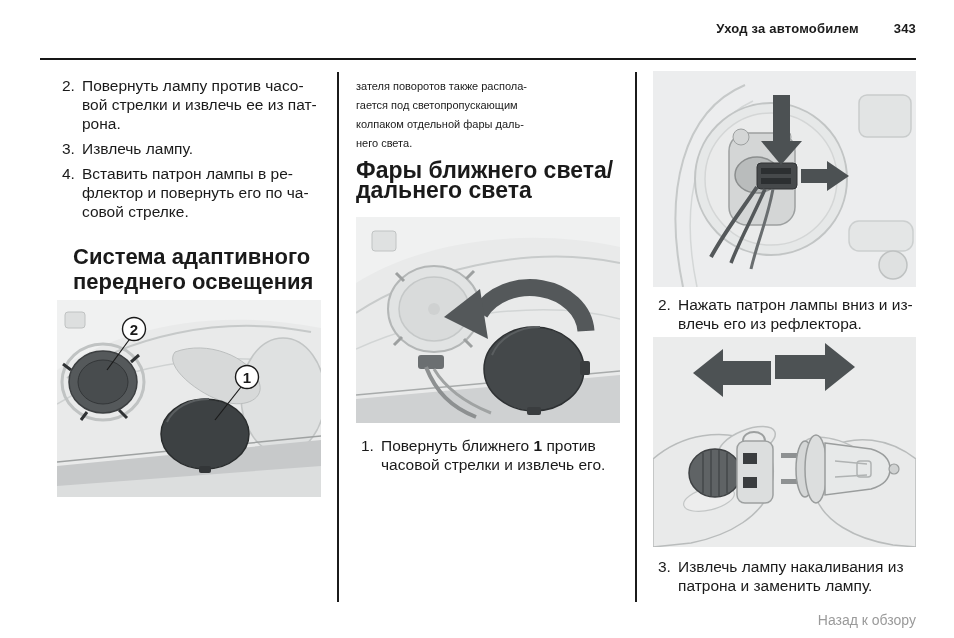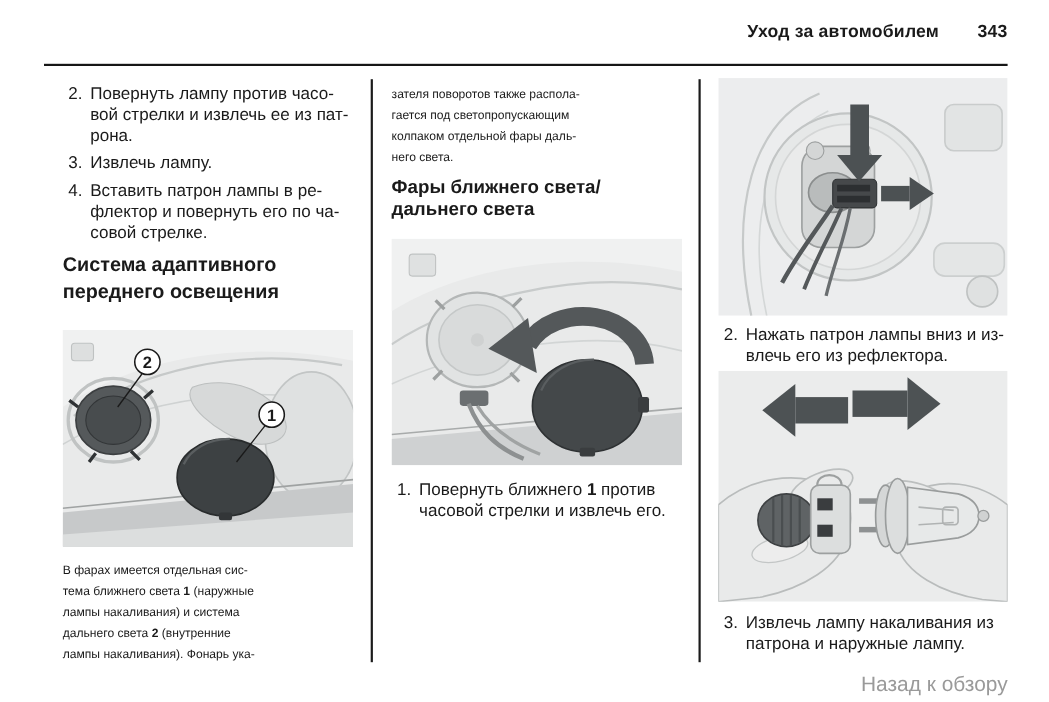--- a/index.html
+++ b/index.html
@@ -1,38 +1,38 @@
 <!DOCTYPE html>
 <html><head>
 <meta charset="utf-8">
 <style>
   html,body{margin:0;padding:0;background:#ffffff;}
   .page{position:relative;width:954px;height:638px;background:#ffffff;overflow:hidden;
         font-family:"Liberation Sans","DejaVu Sans",sans-serif;color:#1a1a1a;}
   .header-row{position:absolute;top:21px;right:38px;display:flex;gap:35px;
-              font-size:16px;font-weight:bold;letter-spacing:0.2px;}
+              font-size:13px;font-weight:bold;letter-spacing:0.2px;}
   .rule{position:absolute;top:58px;left:40px;width:876px;height:2px;background:#161616;}
   .divider{position:absolute;top:72px;width:2px;height:530px;background:#1b1b1b;}
   .divider.d1{left:337px;}
   .divider.d2{left:635px;}
   .col{position:absolute;top:73px;}
   .col1{left:57px;width:264px;height:545px;}
   .col2{left:356px;width:264px;height:545px;}
   .col3{left:653px;width:263px;height:545px;}
   .block{position:absolute;left:0;width:100%;}
   .body-text{font-size:11px;line-height:19px;white-space:pre-line;}
   .steps{display:flex;flex-direction:column;gap:6px;}
   .step{display:flex;padding-left:5px;}
   .step-num{flex:0 0 20px;font-size:15.5px;line-height:19px;}
   .step-text{flex:1;font-size:15.5px;line-height:19px;white-space:pre-line;}
-  h2.sect{margin:0;font-size:18px;line-height:25px;font-weight:bold;white-space:pre-line;}
-  h3.sub{margin:0;font-size:17px;line-height:20px;font-weight:bold;white-space:pre-line;}
+  h2.sect{margin:16px;font-size:22px;line-height:25px;font-weight:bold;white-space:pre-line;}
+  h3.sub{margin:0;font-size:23px;line-height:20px;font-weight:bold;white-space:pre-line;}
   .fig{line-height:0;}
   .fig svg{display:block;}
-  .back-link{position:absolute;top:612px;right:38px;font-size:19px;color:#9a9a9a;
+  .back-link{position:absolute;top:612px;right:38px;font-size:14px;color:#9a9a9a;
              text-decoration:none;cursor:pointer;}
   b{font-weight:bold;}
 </style>
 </head>
 <body>
 
 <div class="page">
 
   <div class="header-row">
     <span>Уход за автомобилем</span>
@@ -94,25 +94,20 @@
           <text x="77" y="34.5" text-anchor="middle" font-size="15" font-weight="bold" fill="#1a1a1a">2</text>
         </g>
         <g>
           <line x1="184" y1="87" x2="158" y2="120" stroke="#1a1a1a" stroke-width="1.2"></line>
           <circle cx="190" cy="77" r="11.5" fill="#ffffff" stroke="#1a1a1a" stroke-width="1.4"></circle>
           <text x="190" y="82.5" text-anchor="middle" font-size="15" font-weight="bold" fill="#1a1a1a">1</text>
         </g>
       </svg>
     </div>
 
-    <p class="body-text block" style="top:437px;margin:0;"><span>В фарах имеется отдельная сис-
-тема ближнего света </span><b>1</b><span> (наружные
-лампы накаливания) и система
-дальнего света </span><b>2</b><span> (внутренние
-лампы накаливания). Фонарь ука-</span></p>
   </div>
 
   <div class="col col2">
     <p class="body-text block" style="top:4px;margin:0;">зателя поворотов также распола-
 гается под светопропускающим
 колпаком отдельной фары даль-
 него света.</p>
 
     <h3 class="sub block" style="top:87px;">Фары ближнего света/
 дальнего света</h3>
@@ -237,19 +232,19 @@
           <rect x="204" y="124" width="14" height="16" rx="3" fill="none" stroke="#b0b3b3" stroke-width="1.5"></rect>
           <circle cx="241" cy="132" r="5" fill="#d0d2d2" stroke="#9a9d9d" stroke-width="1.2"></circle>
         </g>
       </svg>
     </div>
 
     <div class="block steps" style="top:484px;">
       <div class="step">
         <span class="step-num">3.</span>
         <span class="step-text">Извлечь лампу накаливания из
-патрона и наружные лампу.</span>
+патрона и заменить лампу.</span>
       </div>
     </div>
   </div>
 
   <a class="back-link">Назад к обзору</a>
 </div>
 
 </body></html>

